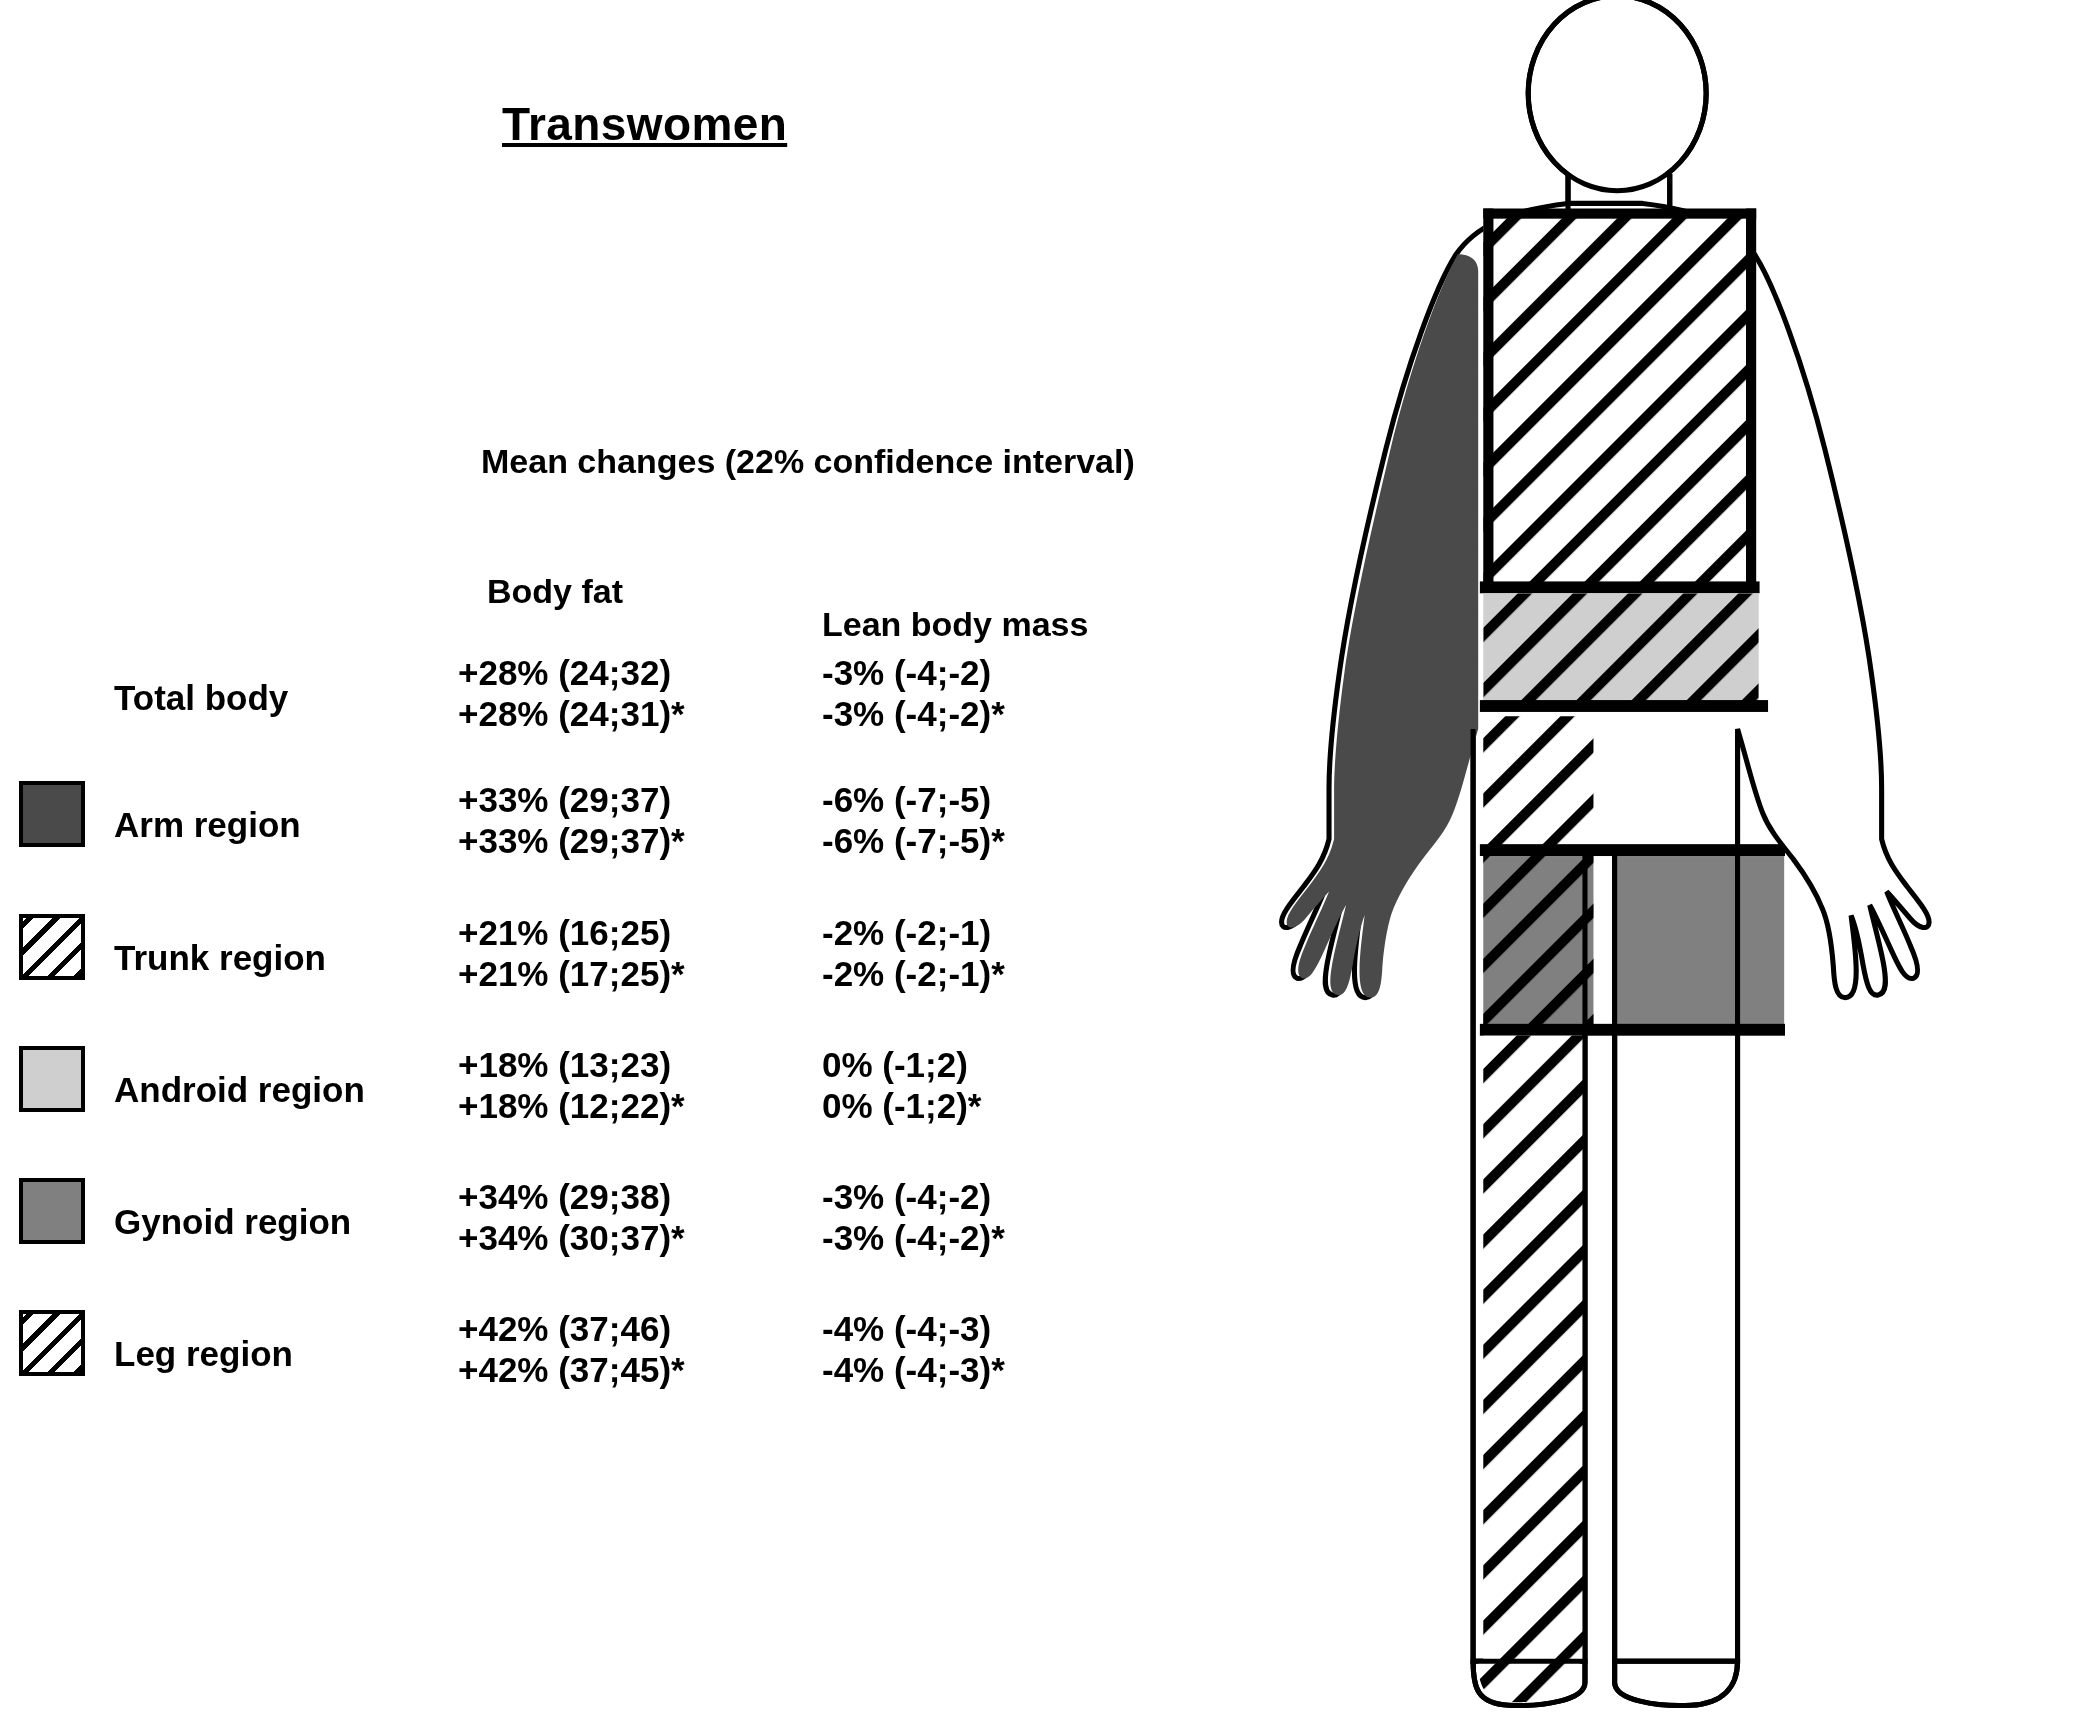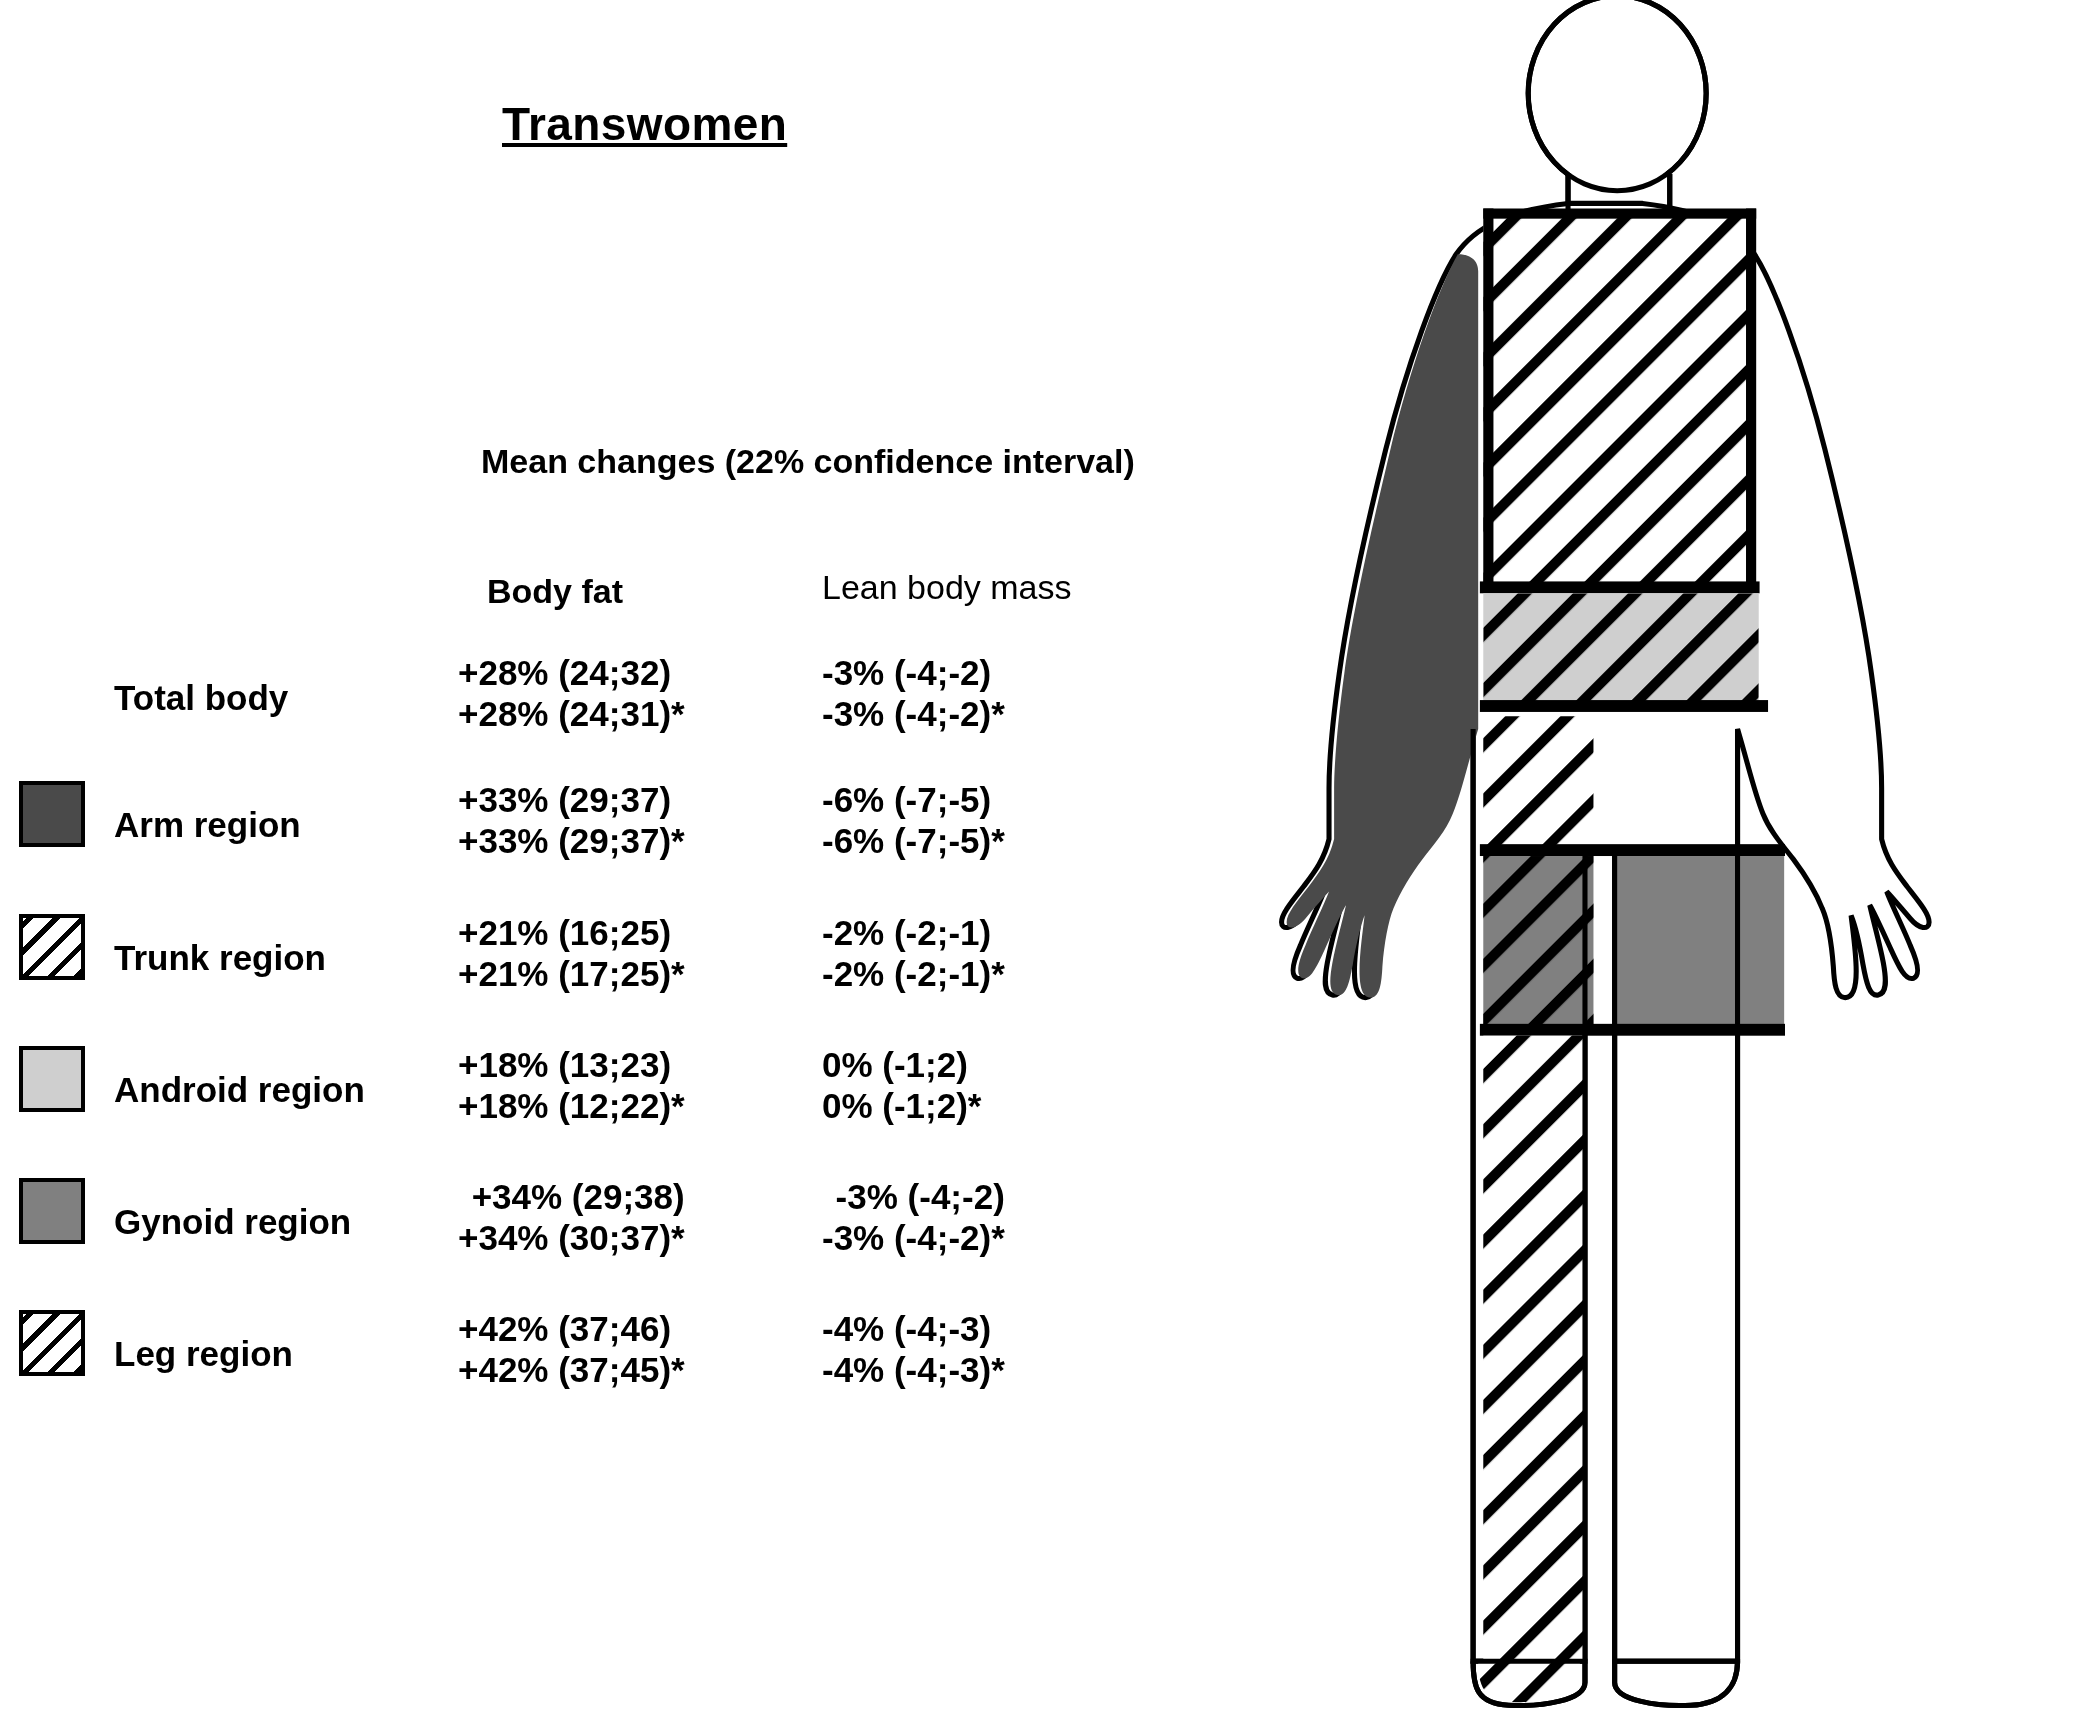--- a/index.html
+++ b/index.html
@@ -49,23 +49,23 @@
     position: absolute;
     left: 487px;
     top: 572px;
     font-size: 34px;
     font-weight: bold;
     white-space: nowrap;
   }
   #col-head-lean {
     position: absolute;
     left: 822px;
-    top: 568px;
+    top: 605px;
     font-size: 34px;
-    font-weight: normal;
+    font-weight: bold;
     white-space: nowrap;
   }
 
   
   .row {
     position: absolute;
     left: 0;
     width: 1271px;
     height: 127px;
   }
@@ -173,21 +173,21 @@
     <div class="cell fat">
       <div>+18% (13;23)</div>
       <div>+18% (12;22)*</div>
     </div>
     <div class="cell lean">
       <div>0% (-1;2)</div>
       <div>0% (-1;2)*</div>
     </div>
   </div>
 
-  <div class="row" style="top:1151px;text-align:right;">
+  <div class="row" style="top:1151px;">
     <div class="swatch medium"></div>
     <div class="row-label">Gynoid region</div>
     <div class="cell fat">
       <div>+34% (29;38)</div>
       <div>+34% (30;37)*</div>
     </div>
     <div class="cell lean">
       <div>-3% (-4;-2)</div>
       <div>-3% (-4;-2)*</div>
     </div>

